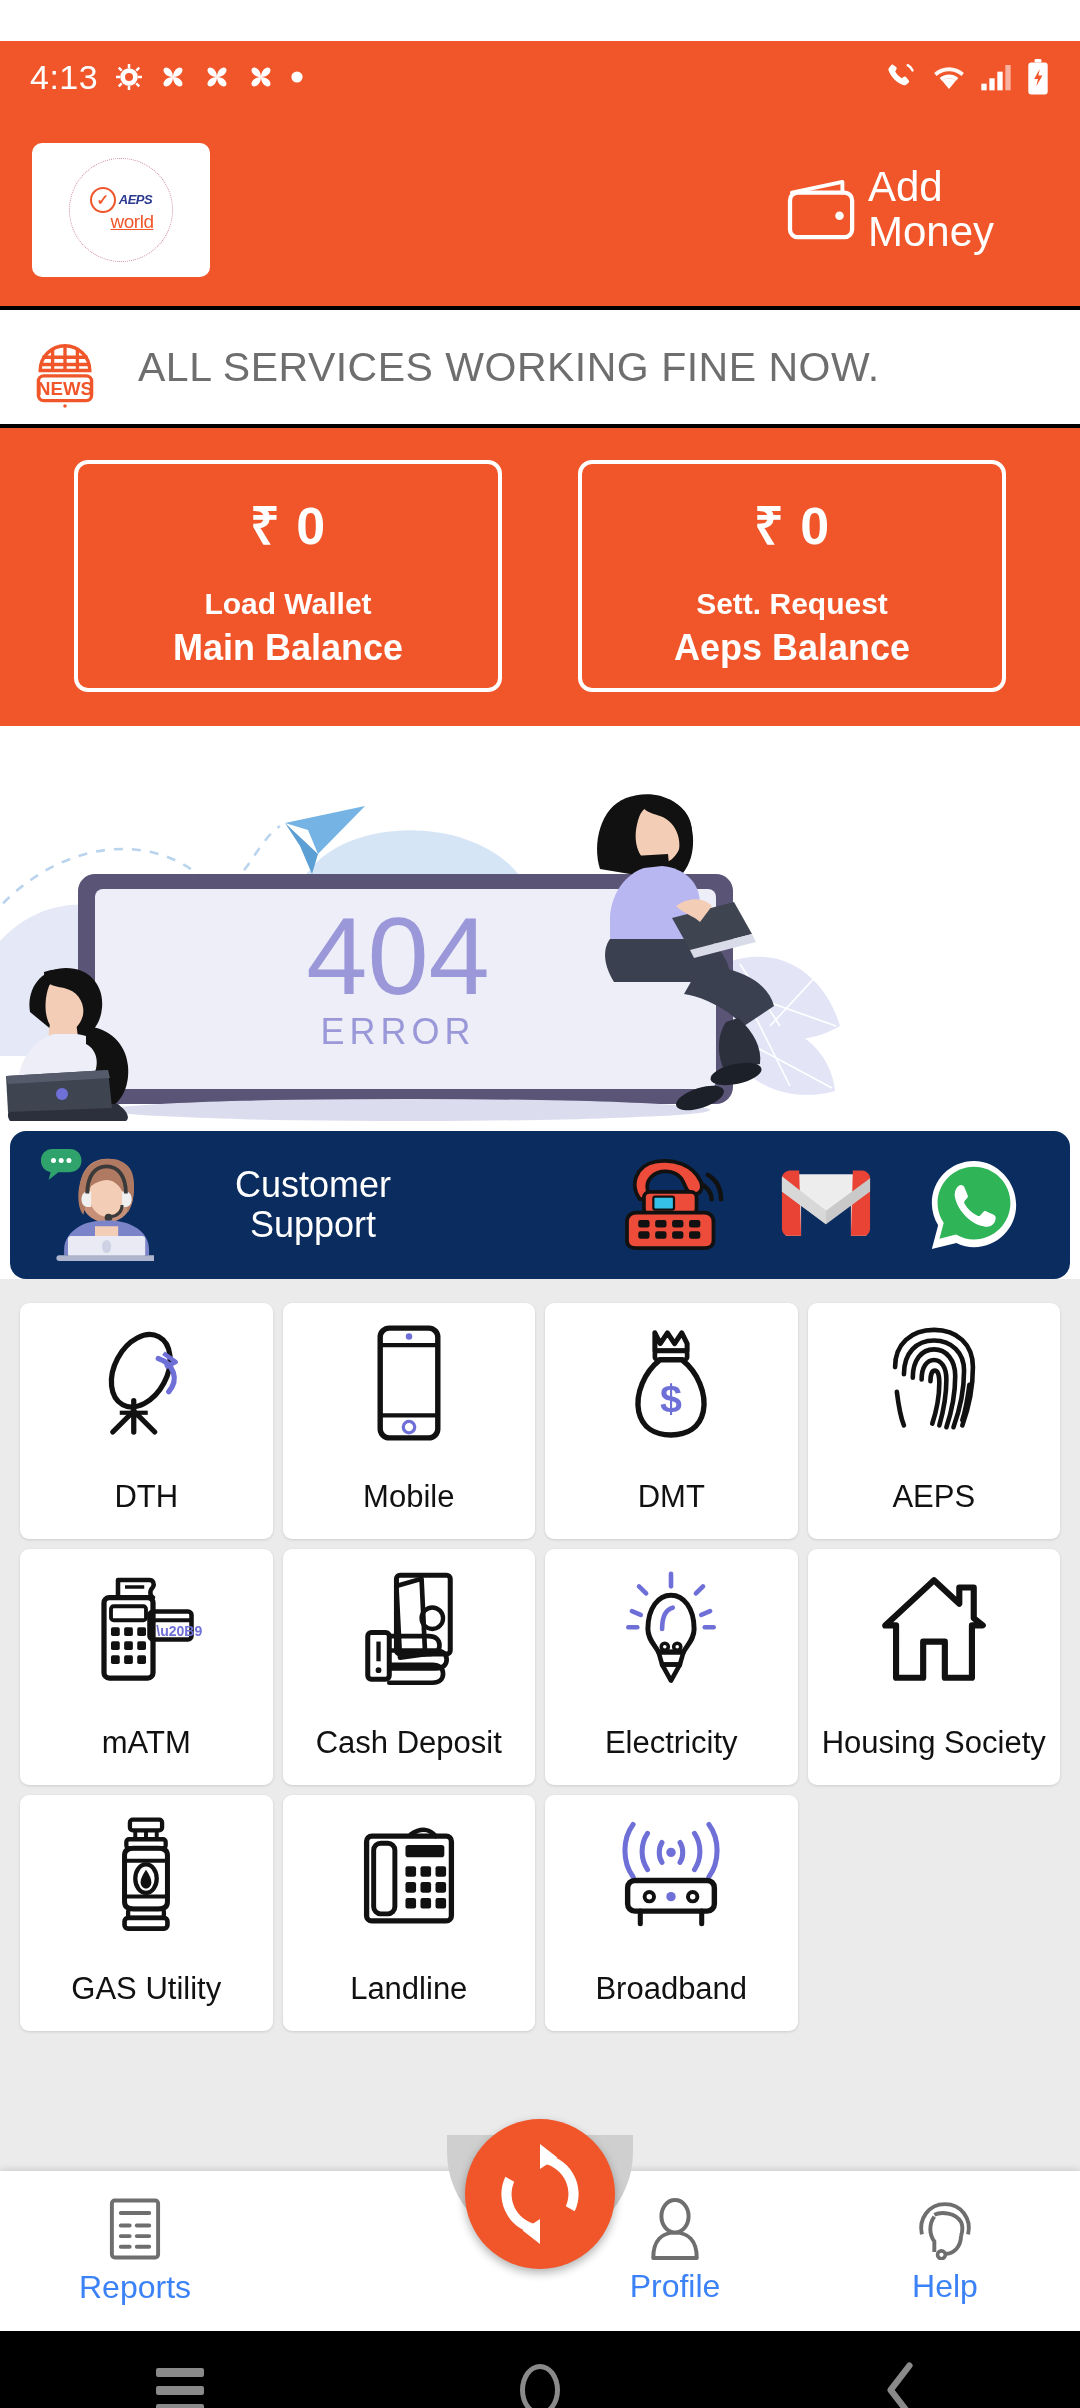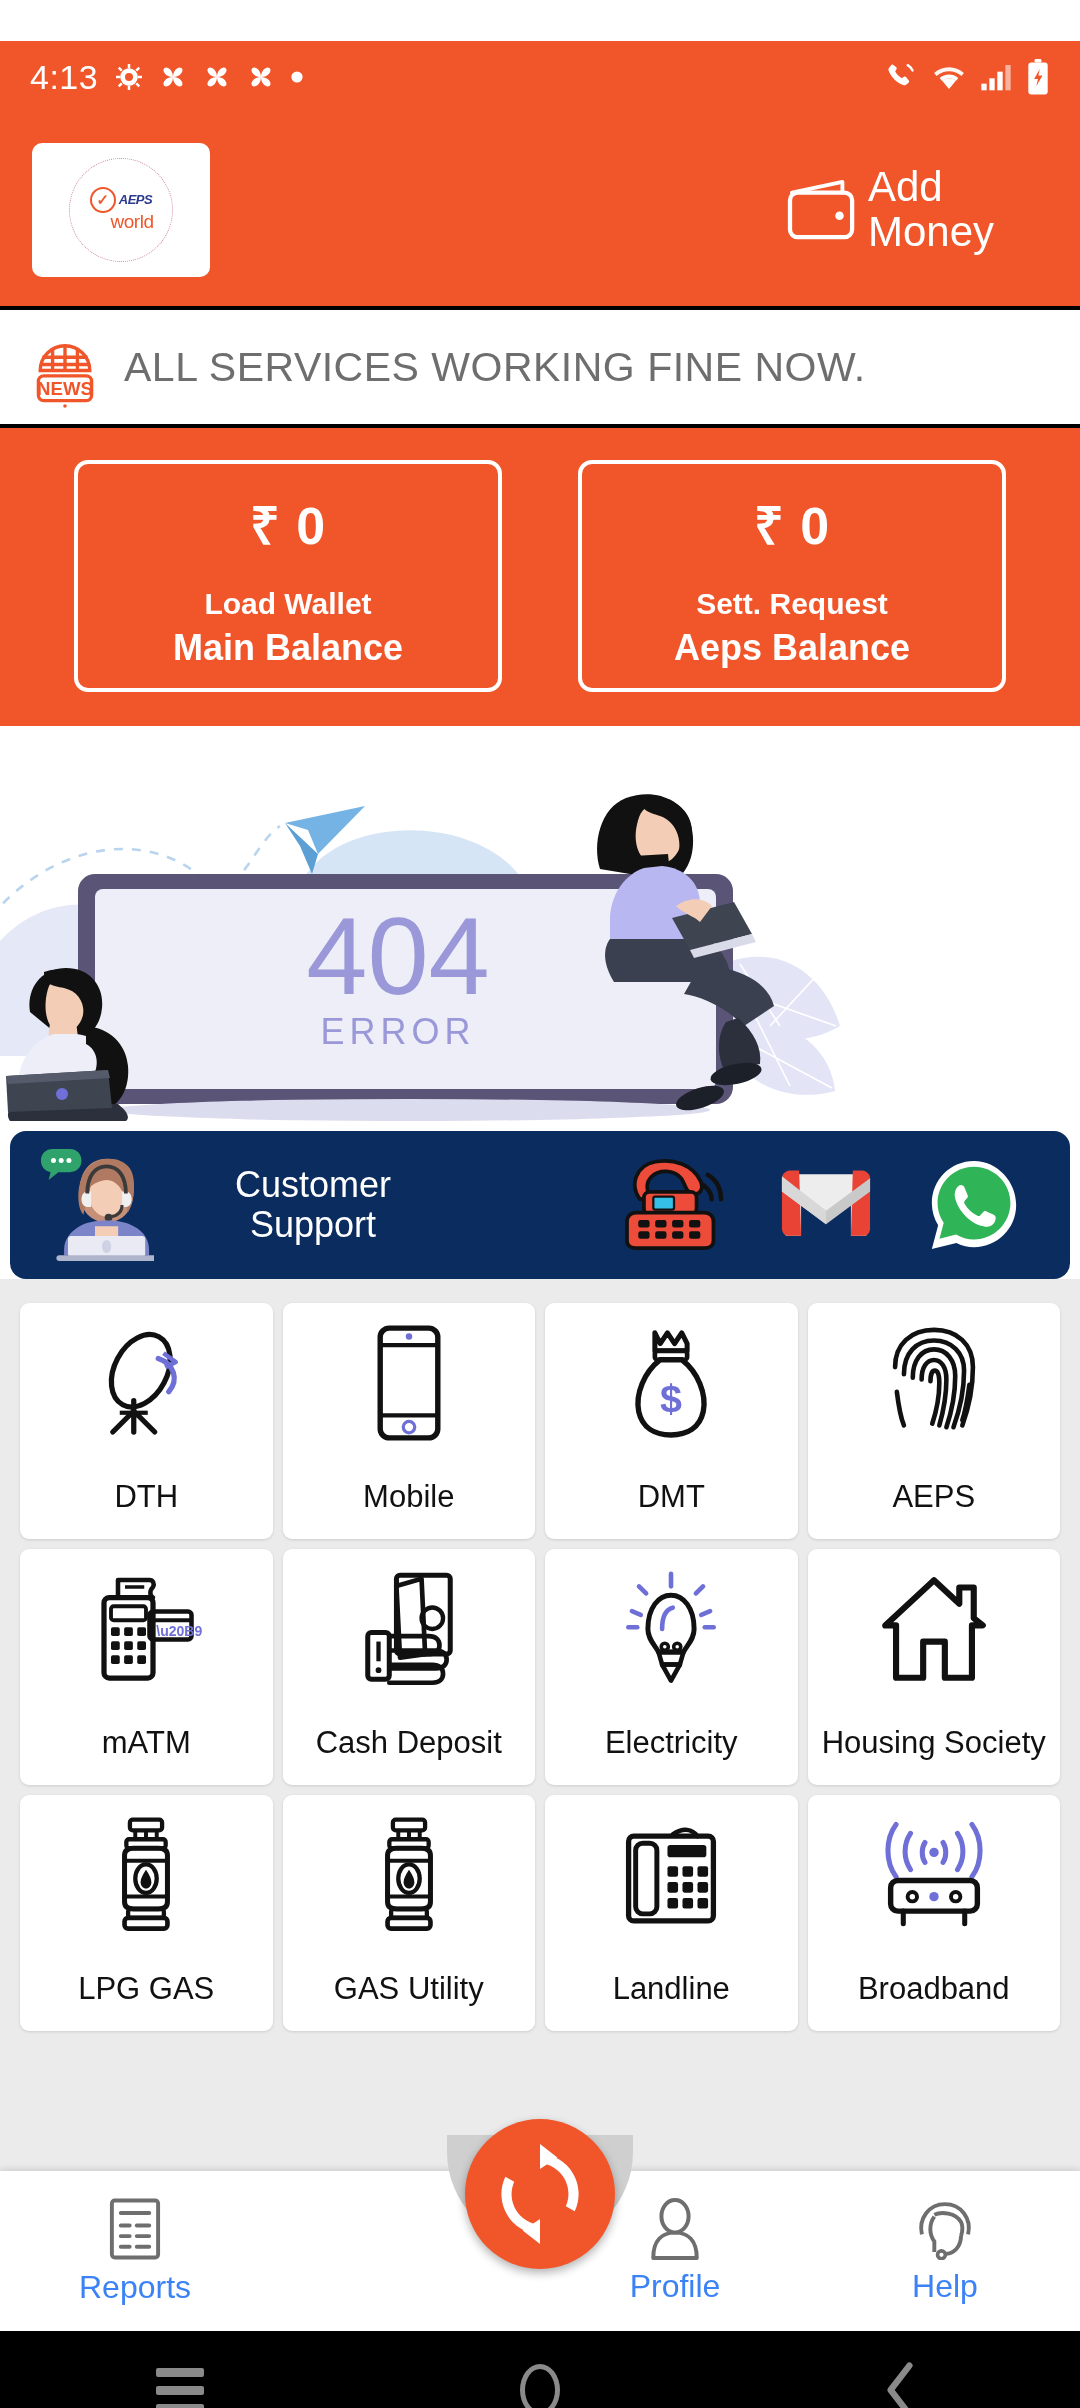--- a/index.html
+++ b/index.html
@@ -35,33 +35,33 @@
     border:1px dotted #D08A9E; display:flex; align-items:center;
     justify-content:center; flex-direction:column; gap:0;
   }
   .logo-inner { display:flex; align-items:center; gap:3px; }
   .logo-check {
     width:26px; height:26px; border-radius:50%; border:2px solid #F0562A;
     display:flex; align-items:center; justify-content:center;
     color:#F0562A; font-size:15px; font-weight:bold; line-height:1;
   }
   .logo-txt-top { font-size:13px; font-weight:bold; color:#2B3A8F; letter-spacing:-.5px; font-style:italic; }
-  .logo-world { font-size:19px; color:#F0562A; letter-spacing:-.5px; margin-top:-2px; margin-left:22px; }
+  .logo-world { font-size:19px; color:#F0562A; letter-spacing:-.5px; margin-top:-2px; margin-left:22px;text-decoration:underline; }
 
   .addmoney {
     margin-left:auto; display:flex; align-items:center; gap:6px; cursor:pointer;
   }
   .addmoney-label {
     color:#fff; font-size:42px; line-height:1.07; width:180px;
   }
 
   
   .news {
     background:#fff; border-top:4px solid #000; border-bottom:4px solid #000;
-    height:122px; display:flex; align-items:center; padding:0 26px; gap:20px;
+    height:122px; display:flex; align-items:center; padding:0 26px; gap:34px;
     flex:0 0 auto;
   }
   .news-text {
     color:#6E6E6E; font-size:41px; letter-spacing:.5px; white-space:nowrap;
   }
 
   
   .balances {
     background:#F0562A; padding:32px 74px 34px; display:flex; gap:76px;
     flex:0 0 auto;
@@ -501,37 +501,20 @@
 
     <div class="tile">
       <span class="tile-icon">
         <svg width="112" height="112" viewBox="0 0 62 62">
           <path d="M4 29 L31 4 L45 17 L45 8 L53 8 L53 25 L58 29 L52 29 L52 58 L37 58 L37 38 L25 38 L25 58 L10 58 L10 29Z" fill="none" stroke="#111" stroke-width="3.4" stroke-linejoin="round"></path>
         </svg>
       </span>
       <span class="tile-label">Housing Society</span>
     </div>
 
-    <div class="tile">
-      <span class="tile-icon">
-        <svg width="84" height="118" viewBox="0 0 46 66">
-          <rect x="14" y="2" width="18" height="6" rx="1.6" fill="none" stroke="#111" stroke-width="2.4"></rect>
-          <path d="M17 8 L17 13 M23 8 L23 13 M29 8 L29 13" stroke="#111" stroke-width="2.2"></path>
-          <rect x="12" y="13" width="22" height="5" rx="1.5" fill="none" stroke="#111" stroke-width="2.4"></rect>
-          <path d="M11 22 C11 19,13 18,16 18 L30 18 C33 18,35 19,35 22 L35 48 C35 51,33 52,30 52 L16 52 C13 52,11 51,11 48Z" fill="none" stroke="#111" stroke-width="2.8"></path>
-          <line x1="11" y1="25" x2="35" y2="25" stroke="#111" stroke-width="2.2"></line>
-          <line x1="11" y1="45" x2="35" y2="45" stroke="#111" stroke-width="2.2"></line>
-          <ellipse cx="23" cy="35" rx="6" ry="8" fill="none" stroke="#111" stroke-width="2.4"></ellipse>
-          <path d="M23 30 C25 33,26 35,26 37 C26 39,24.6 40.5,23 40.5 C21.4 40.5,20 39,20 37 C20 35,21 33,23 30Z" fill="#111"></path>
-          <rect x="13" y="52" width="20" height="5" rx="1.5" fill="none" stroke="#111" stroke-width="2.4"></rect>
-          <rect x="11" y="57" width="24" height="6" rx="2" fill="none" stroke="#111" stroke-width="2.6"></rect>
-        </svg>
-      </span>
-      <span class="tile-label">LPG GAS</span>
-    </div>
 
     <div class="tile">
       <span class="tile-icon">
         <svg width="84" height="118" viewBox="0 0 46 66">
           <rect x="14" y="2" width="18" height="6" rx="1.6" fill="none" stroke="#111" stroke-width="2.4"></rect>
           <path d="M17 8 L17 13 M23 8 L23 13 M29 8 L29 13" stroke="#111" stroke-width="2.2"></path>
           <rect x="12" y="13" width="22" height="5" rx="1.5" fill="none" stroke="#111" stroke-width="2.4"></rect>
           <path d="M11 22 C11 19,13 18,16 18 L30 18 C33 18,35 19,35 22 L35 48 C35 51,33 52,30 52 L16 52 C13 52,11 51,11 48Z" fill="none" stroke="#111" stroke-width="2.8"></path>
           <line x1="11" y1="25" x2="35" y2="25" stroke="#111" stroke-width="2.2"></line>
           <line x1="11" y1="45" x2="35" y2="45" stroke="#111" stroke-width="2.2"></line>

